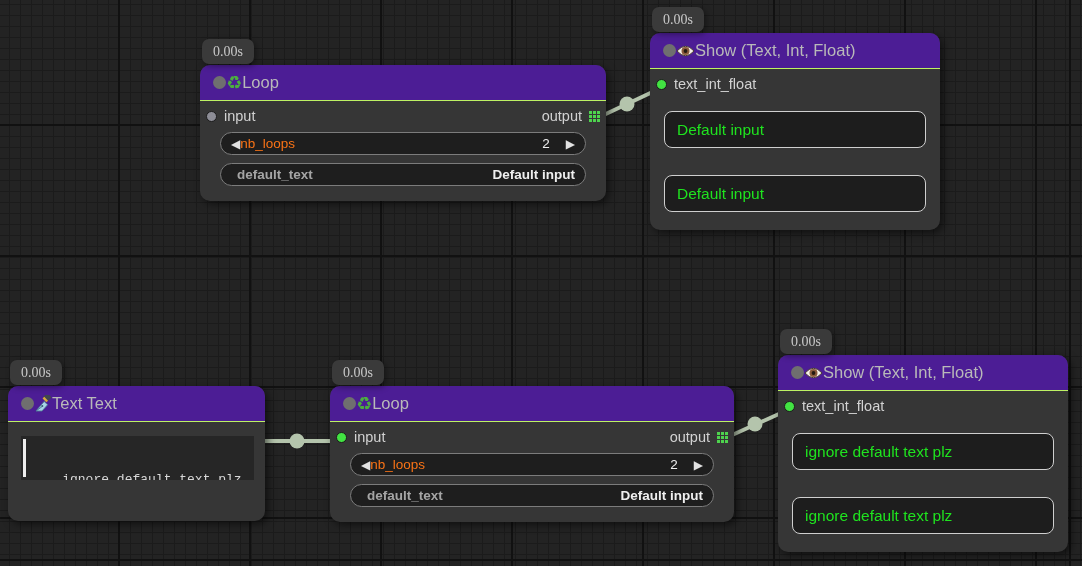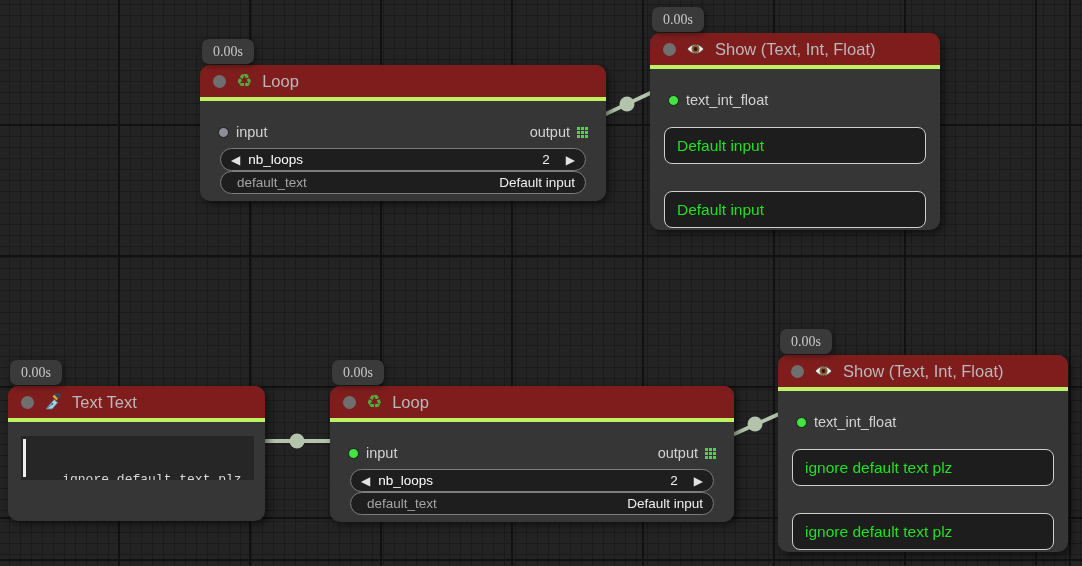--- a/index.html
+++ b/index.html
@@ -21,43 +21,43 @@
     box-shadow:3px 3px 9px rgba(0,0,0,.55);
     color:#c9c9c9;
   }
   .badge{
     position:absolute;top:-26px;left:2px;height:25px;
     background:#3a3a3a;border-radius:7px;padding:0 11px;
     font-family:Liberation Serif, serif;font-size:14px;color:#c8c8c8;
     display:flex;align-items:center;box-shadow:2px 2px 6px rgba(0,0,0,.4);
   }
   .node-header{
-    height:36px;display:flex;align-items:center;gap:10px;padding:0 13px;
-    background:#7f1d1d;border-radius:10px 10px 0 0;
-    border-bottom:4px solid #bef264;box-sizing:border-box;
+    height:36px;display:flex;align-items:center;padding:0 13px;
+    background:#4c1d95;border-radius:10px 10px 0 0;
+    border-bottom:1px solid #bef264;box-sizing:border-box;
   }
   .collapse-dot{width:13px;height:13px;border-radius:50%;background:#6f6f6f;flex:none;}
   .node-title{font-size:16.5px;color:#b9b9b9;white-space:nowrap;}
   .recycle{font-family:"DejaVu Sans",sans-serif;font-size:18px;color:#4caf3f;line-height:1;}
-  .slot-row{display:flex;align-items:center;height:22px;margin-top:20px;padding:0 18px;}
+  .slot-row{display:flex;align-items:center;height:22px;margin-top:4px;padding:0 6px;}
   .port{width:11px;height:11px;border-radius:50%;box-sizing:border-box;border:1px solid #1c1c1c;flex:none;}
   .port.green{background:#42e342;}
   .port.gray{background:#8d8d96;}
   .slot-label{font-size:14.5px;color:#d2d2d2;margin:0 7px;white-space:nowrap;}
   .spacer{flex:1;}
   .grid-icon{display:grid;grid-template-columns:repeat(3,3px);grid-auto-rows:3px;gap:1px;flex:none;}
   .grid-icon i{background:#4ed34e;display:block;}
   .pill{
     height:23px;box-sizing:border-box;background:#1e1e1e;border:1px solid #7c7c7c;border-radius:12px;
     margin:0 20px;display:flex;align-items:center;padding:0 10px;font-size:13.5px;white-space:nowrap;
   }
   .pill.num{margin-top:5px;}
-  .pill.txt{}
+  .pill.txt{margin-top:8px;font-weight:bold;}
   .arrow{color:#e2e2e2;font-size:12px;line-height:1;font-family:"DejaVu Sans",sans-serif;}
-  .wlabel{color:#ffffff;margin-left:8px;}
+  .wlabel{color:#f97316;}
   .pill.txt .wlabel{color:#a5a5a5;margin-left:6px;}
   .wvalue{margin-left:auto;color:#efefef;}
   .pill.num .wvalue{margin-right:16px;}
   .display-box{
     height:37px;box-sizing:border-box;margin:0 14px;
     background:#1d1d1d;border:1.5px solid #cfcfcf;border-radius:8px;
     display:flex;align-items:center;padding:0 12px;
     font-size:15.5px;color:#1fe31f;white-space:nowrap;overflow:hidden;
   }
   .display-box.first{margin-top:16px;}

